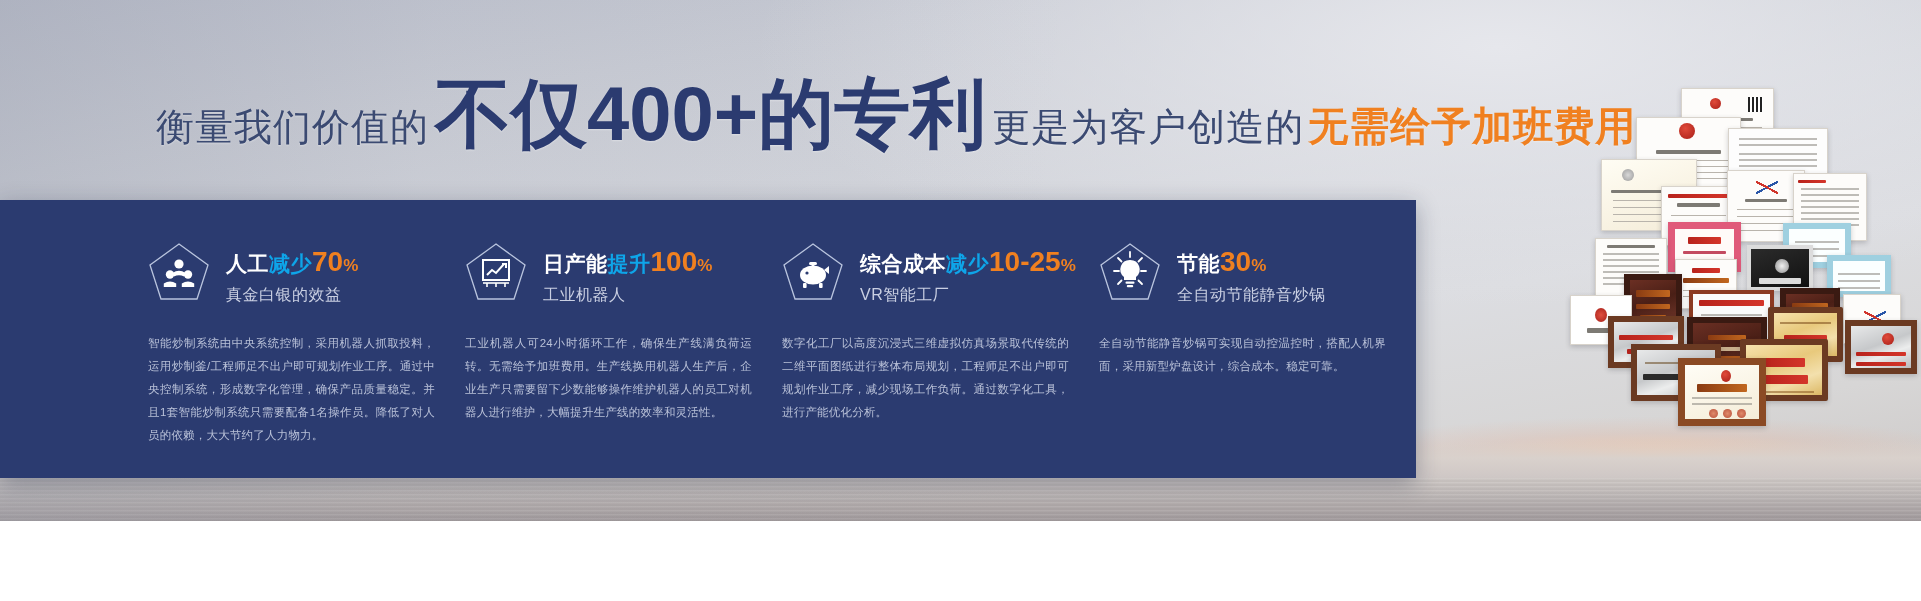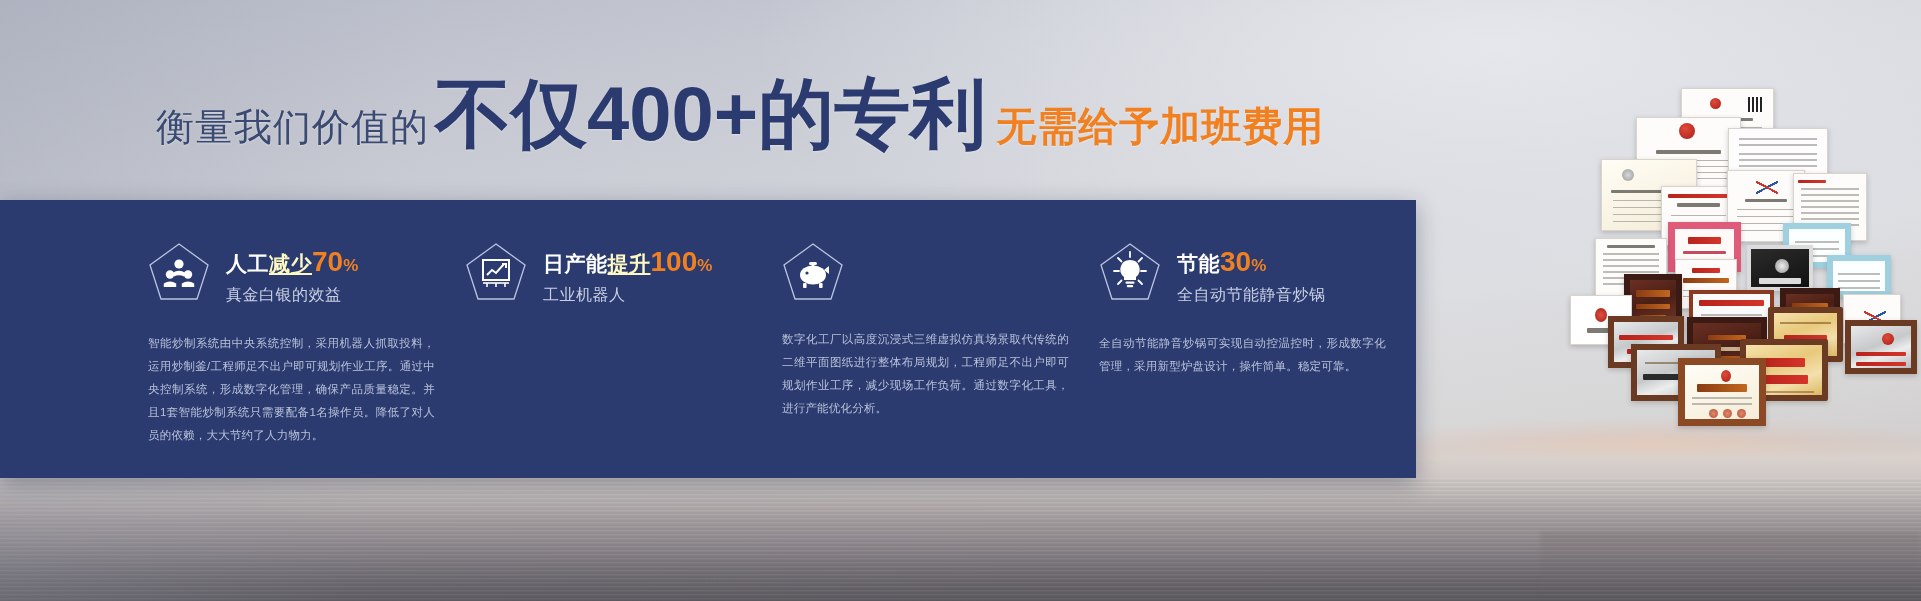--- a/index.html
+++ b/index.html
@@ -4,21 +4,21 @@
 <title>Banner</title>
 <style>
   * { margin:0; padding:0; box-sizing:border-box; }
   html, body {
     width:1921px; height:601px;
     overflow:hidden;
     font-family:"Liberation Sans","DejaVu Sans",sans-serif;
   }
   #stage {
     position:relative;
-    width:1921px; height:601px;
+    width:1921px; height:521px;
     background:#c9ccd6;
     overflow:hidden;
   }
 
   
   .bg-sky {
     position:absolute; left:0; top:0; width:1921px; height:470px;
     background:
       radial-gradient(ellipse 1200px 420px at 78% 10%, #e6e7ec 0%, rgba(230,231,236,0) 62%),
       linear-gradient(170deg, #b9bdca 0%, #c7cad3 22%, #d4d6dc 48%, #dcdde1 68%, #d7d6d6 88%, #cfcccb 100%);
@@ -87,21 +87,21 @@
   .pentagon svg { display:block; }
 
   .feat-titles { padding-top:2px; }
   .feat-title {
     font-size:21px; font-weight:700; color:#ffffff; line-height:1.15;
     white-space:nowrap; letter-spacing:0.5px;
   }
   .feat-title .num {
     color:#F08020; font-size:28px; font-weight:800; letter-spacing:0px;
   }
-  .feat-title .kw { color:#fef9c3; font-weight:700;text-decoration:underline; }
+  .feat-title .kw { color:#0ea5e9; font-weight:700; }
   .feat-title .pct { color:#F08020; font-size:17px; font-weight:700; }
   .feat-sub {
     margin-top:7px; font-size:16px; color:#c9cfe2; font-weight:400;
     white-space:nowrap; letter-spacing:0.5px;
   }
   .feat-body {
     margin-top:26px; width:287px;
     font-size:11.5px; line-height:2.0;
     color:#b9c1d8; text-align:justify; letter-spacing:0.2px;
   }
@@ -329,20 +329,21 @@
       <div class="seal" style="left:24px;top:44px;width:9px;height:9px;background:radial-gradient(circle,#e08a6a,#b8503a);"></div>
       <div class="seal" style="left:38px;top:44px;width:9px;height:9px;background:radial-gradient(circle,#e08a6a,#b8503a);"></div>
       <div class="seal" style="left:52px;top:44px;width:9px;height:9px;background:radial-gradient(circle,#e08a6a,#b8503a);"></div>
     </div>
   </div>
   <div class="cert-reflection"></div>
 
   <div class="headline">
     <span class="hl-plain">衡量我们价值的</span>
     <span class="hl-strong">不仅400+的专利</span>
+    <span class="hl-plain">更是为客户创造的</span>
     <span class="hl-accent">无需给予加班费用</span>
   </div>
 
   <div class="panel">
     <div class="panel-inner">
 
       <div class="feature">
         <div class="feat-head">
           <div class="pentagon">
             <svg width="62" height="60" viewBox="0 0 62 60">
@@ -381,37 +382,44 @@
               <line x1="18" y1="41" x2="44" y2="41" stroke="#ffffff" stroke-width="1.6"></line>
             </svg>
           </div>
           <div class="feat-titles">
             <div class="feat-title">
               <span>日产能</span><span class="kw">提升</span><span class="num">100</span><span class="pct">%</span>
             </div>
             <div class="feat-sub">工业机器人</div>
           </div>
         </div>
+        <div class="feat-body">工业机器人可24小时循环工作，确保生产线满负荷运转。无需给予加班费用。生产线换用机器人生产后，企业生产只需要留下少数能够操作维护机器人的员工对机器人进行维护，大幅提升生产线的效率和灵活性。</div>
       </div>
 
       <div class="feature">
         <div class="feat-head">
           <div class="pentagon">
             <svg width="62" height="60" viewBox="0 0 62 60">
               <polygon points="31,2 60,23 49,57 13,57 2,23" fill="none" stroke="#b9c4de" stroke-width="1.3"></polygon>
               <g fill="#ffffff">
                 <ellipse cx="31" cy="33" rx="13" ry="9.5"></ellipse>
                 <path d="M42 28 l5 -4 v8 z"></path>
                 <rect x="21" y="41" width="3.6" height="5" rx="1"></rect>
                 <rect x="37" y="41" width="3.6" height="5" rx="1"></rect>
                 <rect x="27" y="20" width="8" height="3" rx="1.5"></rect>
                 <rect x="29.6" y="21" width="2.8" height="5"></rect>
               </g>
               <circle cx="25" cy="31" r="1.6" fill="#2b3b70"></circle>
             </svg>
+          </div>
+          <div class="feat-titles">
+            <div class="feat-title">
+              <span>综合成本</span><span class="kw">减少</span><span class="num">10-25</span><span class="pct">%</span>
+            </div>
+            <div class="feat-sub">VR智能工厂</div>
           </div>
         </div>
         <div class="feat-body">数字化工厂以高度沉浸式三维虚拟仿真场景取代传统的二维平面图纸进行整体布局规划，工程师足不出户即可规划作业工序，减少现场工作负荷。通过数字化工具，进行产能优化分析。</div>
       </div>
 
       <div class="feature">
         <div class="feat-head">
           <div class="pentagon">
             <svg width="62" height="60" viewBox="0 0 62 60">
               <polygon points="31,2 60,23 49,57 13,57 2,23" fill="none" stroke="#b9c4de" stroke-width="1.3"></polygon>
@@ -431,19 +439,19 @@
               </g>
             </svg>
           </div>
           <div class="feat-titles">
             <div class="feat-title">
               <span>节能</span><span class="kw"></span><span class="num">30</span><span class="pct">%</span>
             </div>
             <div class="feat-sub">全自动节能静音炒锅</div>
           </div>
         </div>
-        <div class="feat-body">全自动节能静音炒锅可实现自动控温控时，形成数字化管理，采用新型炉盘设计，操作简单。稳定可靠。</div>
+        <div class="feat-body">全自动节能静音炒锅可实现自动控温控时，搭配人机界面，采用新型炉盘设计，综合成本。稳定可靠。</div>
       </div>
 
     </div>
   </div>
 
 </div>
 
 </body></html>

